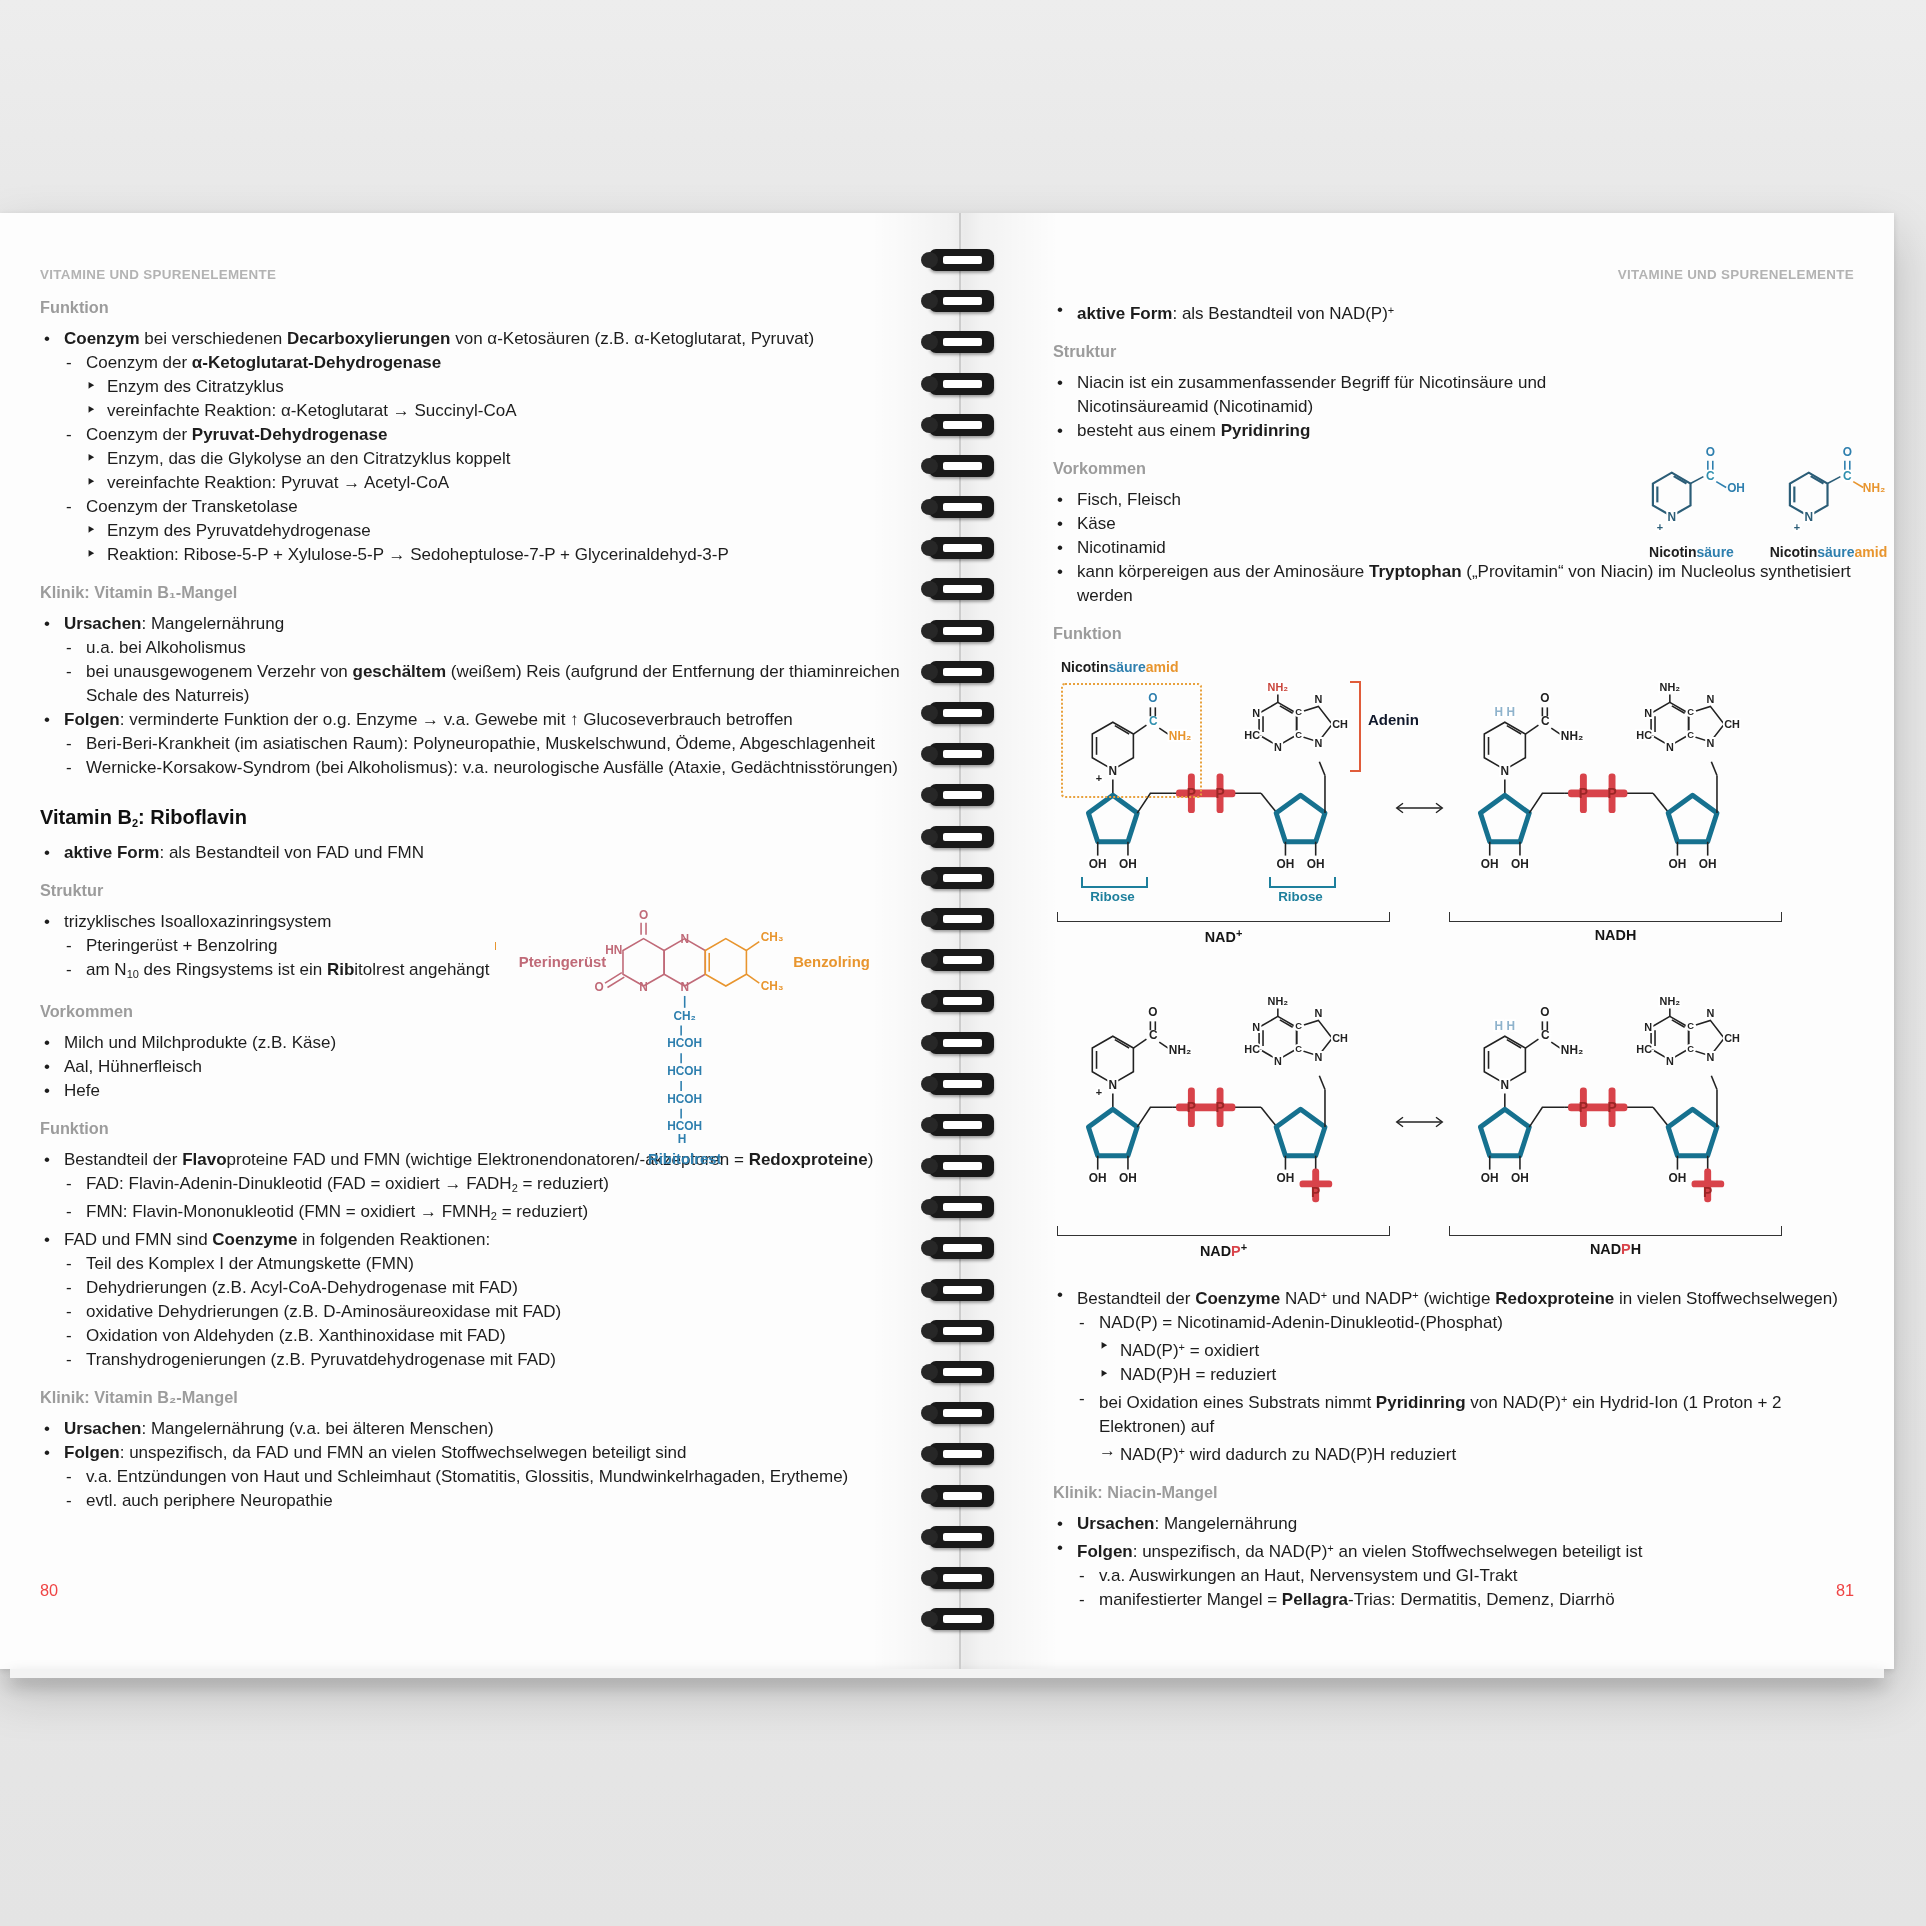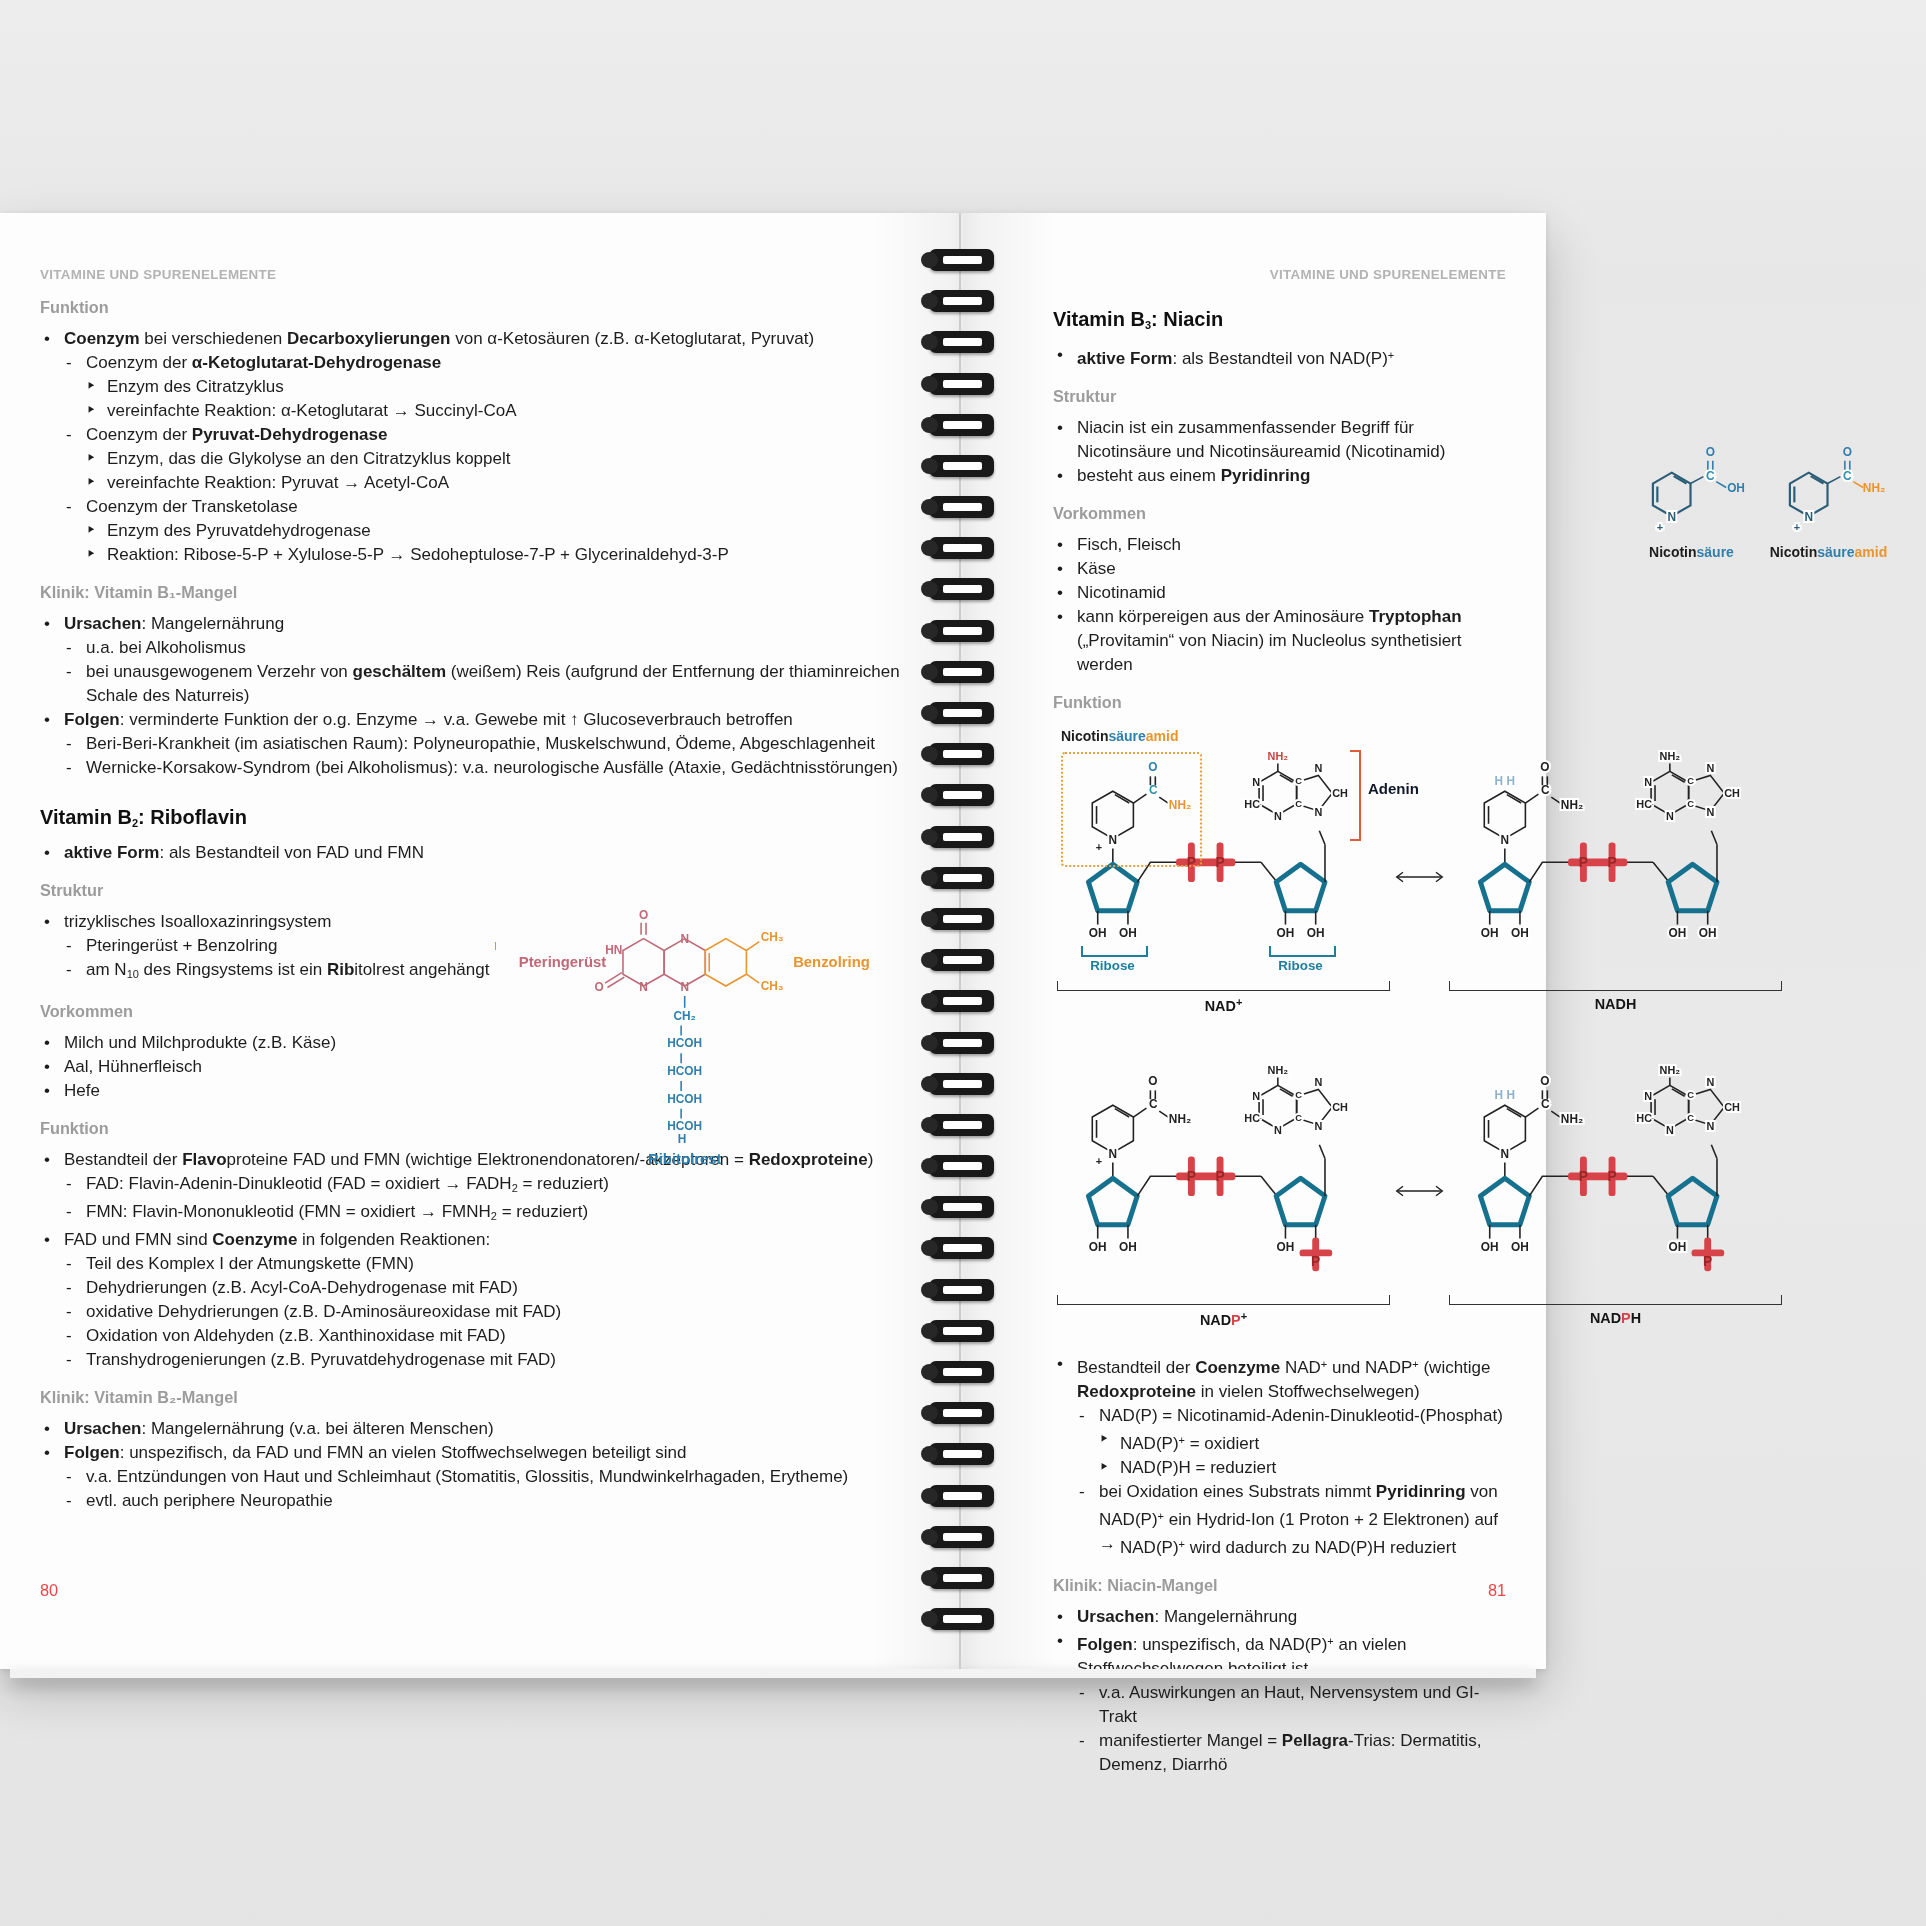--- a/index.html
+++ b/index.html
@@ -1,17 +1,17 @@
 <!DOCTYPE html>
 <html><head>
 <meta charset="utf-8">
 <style>
   html,body{margin:0;padding:0;background:#e9e9e9;}
   .canvas{position:relative;width:1927px;height:1927px;background:linear-gradient(180deg,#ededed 0%,#e7e7e7 14%,#e9e9e9 60%,#e4e4e4 100%);overflow:hidden;font-family:"Liberation Sans","DejaVu Sans",sans-serif;}
-  .book{position:absolute;left:0;top:213px;width:1546px;height:1456px;background:#fdfdfd;box-shadow:0 22px 48px rgba(0,0,0,.20),0 2px 6px rgba(0,0,0,.12);}
+  .book{position:absolute;left:0;top:213px;width:1886px;height:1456px;background:#fdfdfd;box-shadow:0 22px 48px rgba(0,0,0,.20),0 2px 6px rgba(0,0,0,.12);padding-left:8px;}
   .book::after{content:"";position:absolute;left:10px;right:10px;bottom:-9px;height:9px;background:#f3f3f3;box-shadow:0 7px 16px rgba(0,0,0,.22);}
   .page{position:absolute;top:0;height:100%;box-sizing:border-box;}
   .page-left{left:0;width:960px;padding:54px 55px 0 40px;}
   .page-right{left:966px;right:0;padding:54px 40px 0 87px;}
   .gutter-shade{position:absolute;left:871px;top:0;width:188px;height:100%;background:linear-gradient(to right,rgba(0,0,0,0) 0%,rgba(0,0,0,.045) 42%,rgba(0,0,0,.075) 50%,rgba(0,0,0,.045) 58%,rgba(0,0,0,0) 100%);pointer-events:none;}
   .gutter-line{position:absolute;left:959px;top:0;width:2px;height:100%;background:#cccccc;z-index:2;}
   .spiral{position:absolute;left:929px;top:249px;width:65px;height:1396px;z-index:5;}
   .coil{position:absolute;left:0;width:65px;height:22px;background:#191919;border-radius:7px;box-shadow:0 2px 3px rgba(0,0,0,.35);}
   .coil::before{content:"";position:absolute;left:-8px;top:3px;width:17px;height:16px;background:#272727;border-radius:50%;}
   .coil::after{content:"";position:absolute;left:14px;right:12px;top:7px;bottom:7px;background:#fff;border-radius:2px;}
@@ -179,21 +179,20 @@
           <text class="at s15 blu" x="191.6" y="266" style="text-anchor:middle">Ribitolrest</text>
         </svg>
       </div>
 
       <div class="page-num">80</div>
     </div>
 
     <div class="page page-right">
       <div class="page-header">VITAMINE UND SPURENELEMENTE</div>
       <div class="content">
-          <div class="heading"><span>Vitamin B</span><span class="sub">3</span><span>: Niacin</span></div>
           <div class="line lvl1"><span class="marker">•</span><span class="txt"><span class="bb">aktive Form</span><span>: als Bestandteil von NAD(P)</span><span class="sup">+</span></span></div>
           <div class="sec-label">Struktur</div>
           <div class="line lvl1 narrow"><span class="marker">•</span><span class="txt"><span>Niacin ist ein zusammenfassender Begriff für Nicotinsäure und Nicotinsäureamid (Nicotinamid)</span></span></div>
           <div class="line lvl1 narrow"><span class="marker">•</span><span class="txt"><span>besteht aus einem </span><span class="bb">Pyridinring</span></span></div>
           <div class="sec-label">Vorkommen</div>
           <div class="line lvl1"><span class="marker">•</span><span class="txt"><span>Fisch, Fleisch</span></span></div>
           <div class="line lvl1"><span class="marker">•</span><span class="txt"><span>Käse</span></span></div>
           <div class="line lvl1"><span class="marker">•</span><span class="txt"><span>Nicotinamid</span></span></div>
           <div class="line lvl1"><span class="marker">•</span><span class="txt"><span>kann körpereigen aus der Aminosäure </span><span class="bb">Tryptophan</span><span> („Provitamin“ von Niacin) im Nucleolus synthetisiert werden</span></span></div>
           <div class="sec-label">Funktion</div>

